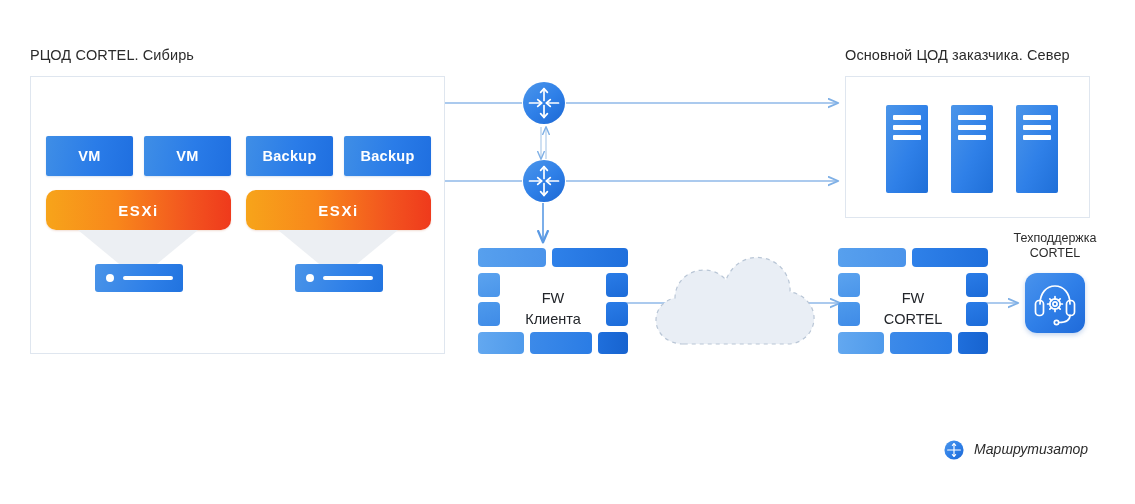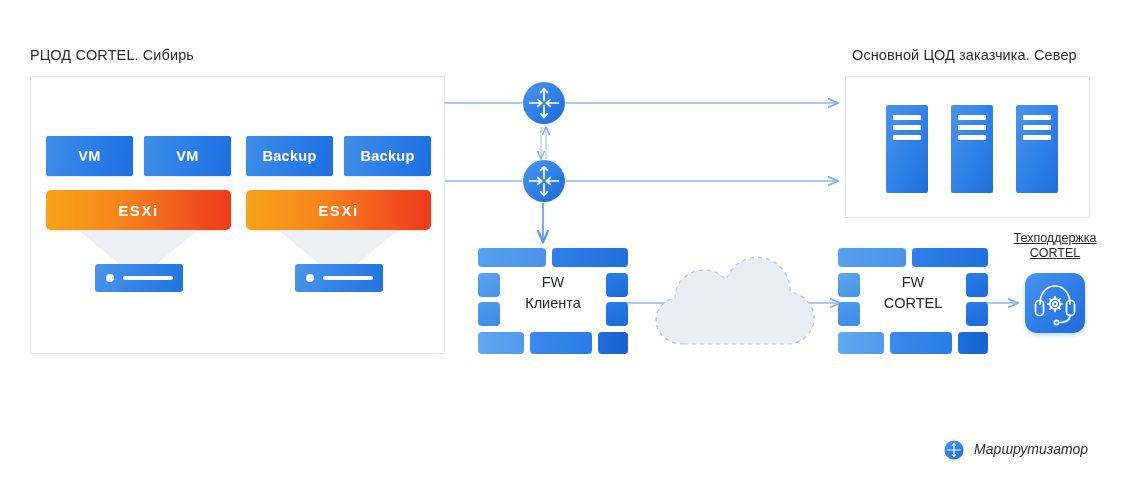--- a/index.html
+++ b/index.html
@@ -16,21 +16,21 @@
 
   
   .zone-title{
     position:absolute;
     font-size:14.5px;
     color:#2b2b2b;
     letter-spacing:.1px;
     white-space:nowrap;
   }
   #title-left{left:30px;top:47px;}
-  #title-right{left:845px;top:47px;margin-left:7px;}
+  #title-right{left:845px;top:47px;}
 
   
   .zone-box{
     position:absolute;
     border:1px solid #dfe6ef;
     background:#fff;
     box-sizing:border-box;
   }
   #zone-left{left:30px;top:76px;width:415px;height:278px;}
   #zone-right{left:845px;top:76px;width:245px;height:142px;}
@@ -45,21 +45,21 @@
     font-size:14.5px;
     font-weight:bold;
     display:flex;align-items:center;justify-content:center;
     letter-spacing:.3px;
     box-shadow:0 1px 2px rgba(30,90,170,.16);
   }
   
   .esxi-bar{
     position:absolute;
     height:40px;
-    border-radius:5px;
+    border-radius:10px;
     background:linear-gradient(90deg,#f7a41a 0%,#f8871b 38%,#f2531f 78%,#ef3a1c 100%);
     color:#fff;
     font-size:15px;
     font-weight:bold;
     display:flex;align-items:center;justify-content:center;
     letter-spacing:1.6px;
     box-shadow:0 1px 2px rgba(180,70,20,.18);
   }
   
   .funnel{position:absolute;width:120px;height:38px;}
@@ -84,21 +84,21 @@
   .rack i+i{margin-top:5px;}
 
   
   .router{position:absolute;width:44px;height:44px;}
   .router-legend{position:absolute;width:20px;height:20px;}
 
   
   .fw{position:absolute;width:150px;height:110px;}
   .fw .brick{position:absolute;border-radius:4px;}
   .fw .label{
-    position:absolute;left:0;right:0;top:24px;
+    position:absolute;left:0;right:0;top:40px;
     text-align:center;font-size:14.5px;color:#23262b;line-height:21px;
     white-space:pre-line;
   }
 
   
   .cloud{position:absolute;}
   .cloud .ctext{
     position:absolute;left:0;right:0;top:44px;text-align:center;
     font-size:14.5px;color:#2f3237;letter-spacing:.6px;font-weight:500;
   }
@@ -272,21 +272,21 @@
                C6,57 14,48 25,46
                C25,30 38,18 54,18
                C63,18 71,22 76,28
                C82,12 97,3 113,6
                C130,9 141,24 140,40
                C154,42 165,54 164,68
                C163,81 152,92 138,92 Z" fill="#e9eef5" stroke="#b9c6d6" stroke-width="1.2" stroke-dasharray="4 4"></path>
     </svg>
   </div>
 
-  <div class="support-caption" style="left:985px;top:231px;text-decoration:underline;">Техподдержка
+  <div class="support-caption" style="left:985px;top:231px;">Техподдержка
 CORTEL</div>
   <div class="support-icon" style="left:1025px;top:273px;">
     <svg width="60" height="60" viewBox="0 0 60 60">
       <g stroke="#ffffff" stroke-width="1.7" fill="none" stroke-linecap="round" stroke-linejoin="round">
         <path d="M15,31 C15,20 21.5,13 30,13 C38.5,13 45,20 45,31"></path>
         <rect x="10.5" y="27.5" width="8" height="15" rx="3.6"></rect>
         <rect x="41.5" y="27.5" width="8" height="15" rx="3.6"></rect>
         <path d="M45,42 C45,47 41,49.5 34,49.5"></path>
         <circle cx="31.5" cy="49.5" r="2.2"></circle>
         <circle cx="30" cy="31" r="5.2"></circle>

